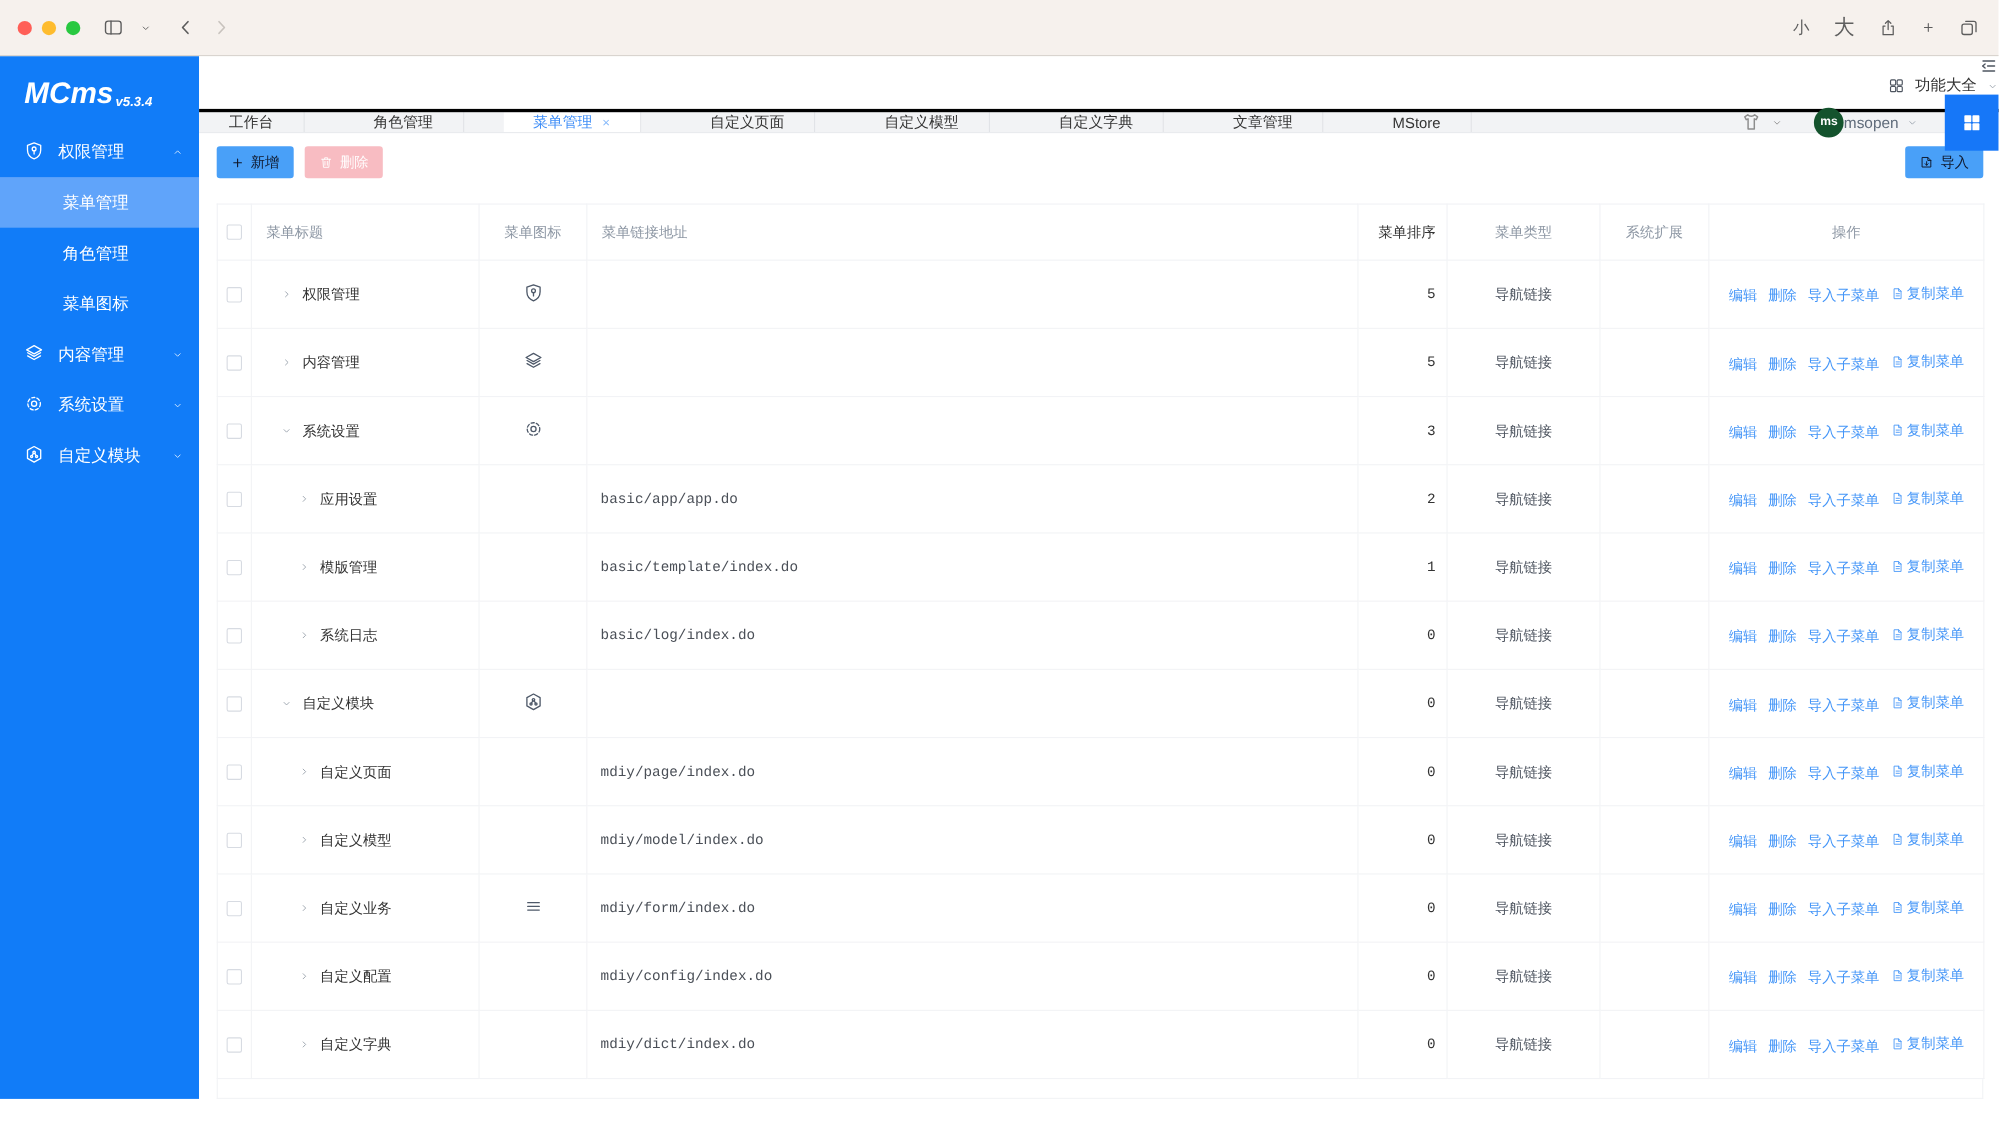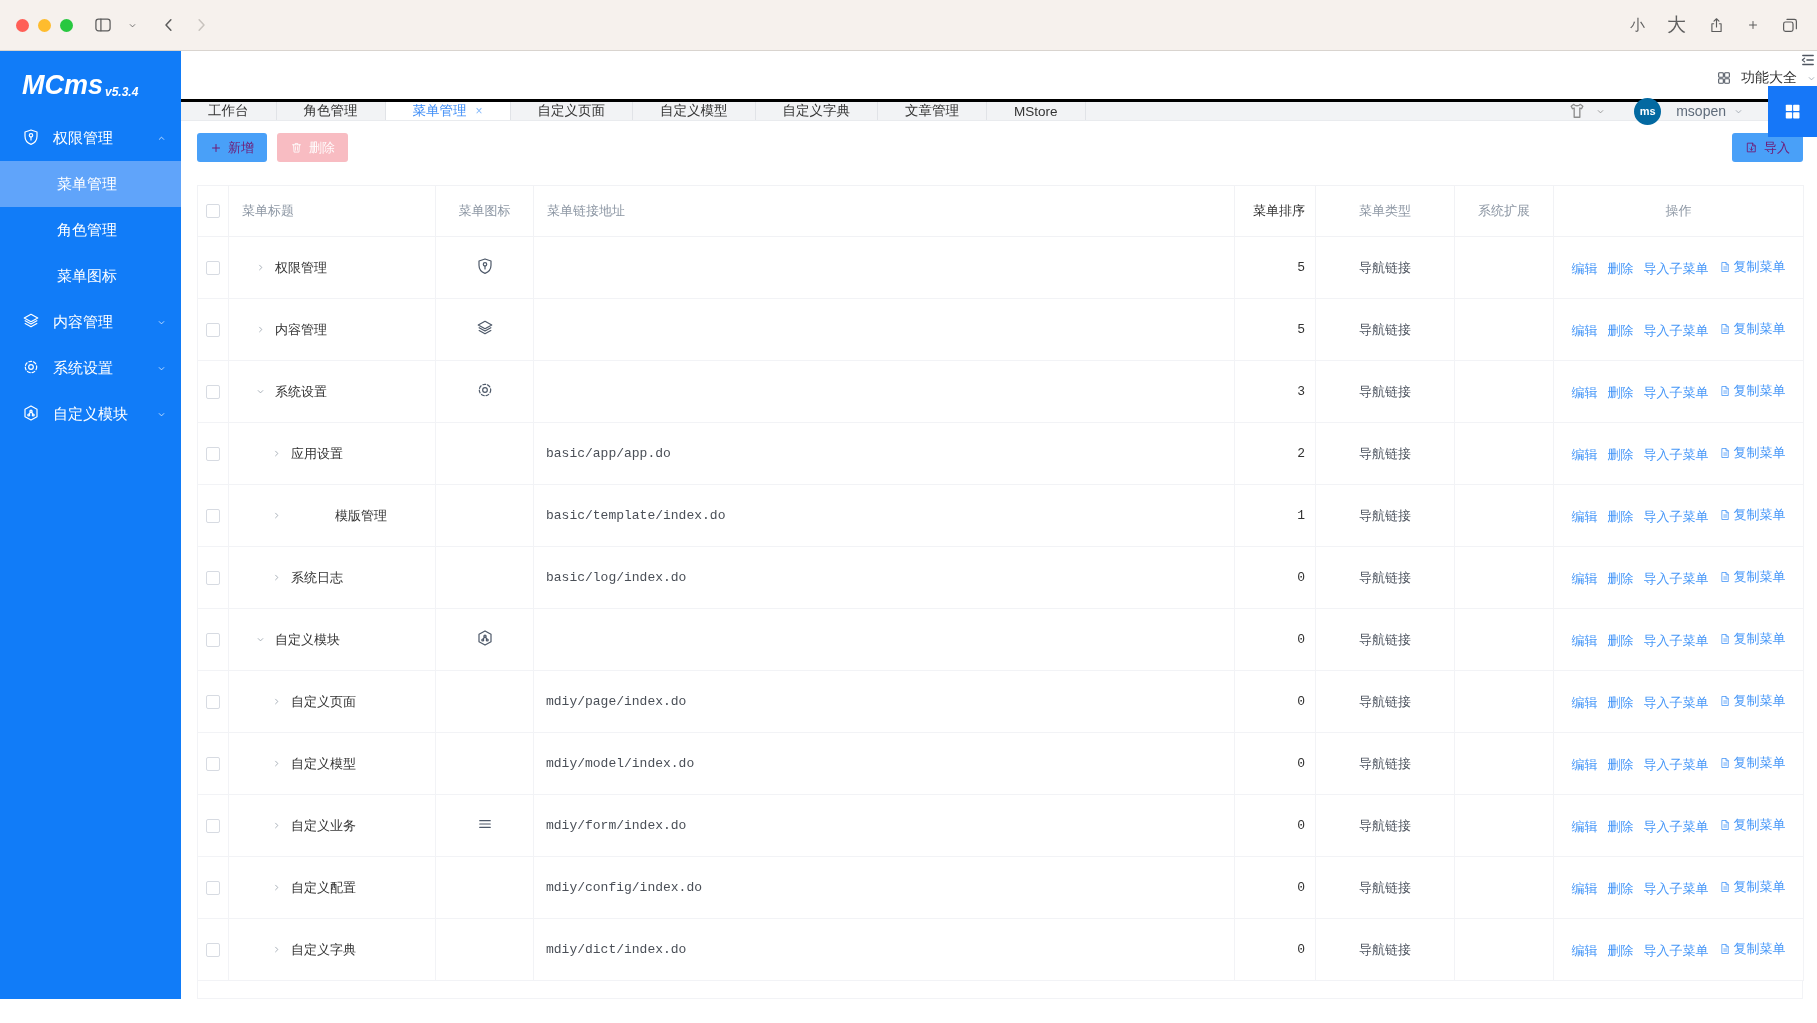--- a/index.html
+++ b/index.html
@@ -35,35 +35,35 @@
   .main { flex:1; display:flex; flex-direction:column; background:#fff; min-width:0; }
 
   
   .hdr { height:51px; display:flex; align-items:flex-end; border-bottom:3px solid #000000; position:relative;flex-direction:column; }
   .collapse-btn { margin-left:22px; color:#4e5560; }
   .hdr-divider { width:1px; height:51px; background:#f0f0f0; margin:0 18px 0 16px; }
   .appmenu { display:flex; align-items:center; gap:9px; font-size:14px; color:#333; cursor:pointer; }
   .appmenu .caret { color:#9aa3ad; }
   .hdr-right { margin-left:auto; display:flex; align-items:center; height:100%; }
   .theme-group { display:flex; align-items:center; gap:8px; color:#8d8d8d; margin-right:28px; }
-  .avatar { width:27px; height:27px; border-radius:50%; background:#0369a1; color:#fff; font-size:11px; font-weight:bold; display:flex; align-items:center; justify-content:center; margin-right:15px; }
+  .avatar { width:27px; height:27px; border-radius:50%; background:#14532d; color:#fff; font-size:11px; font-weight:bold; display:flex; align-items:center; justify-content:center; margin-right:0; }
   .username { font-size:14px; color:#5f6b7a; margin-right:7px; }
   .user-caret { color:#9aa3ad; margin-right:24px; }
   .corner-btn { width:49px; height:51px; background:#1677f8; display:flex; align-items:center; justify-content:center; cursor:pointer; }
 
   
-  .tabbar { height:40px; background:#f2f3f5; border-bottom:1px solid #e9ebee; display:flex; align-items:stretch; }
+  .tabbar { height:40px; background:#f2f3f5; border-bottom:1px solid #e9ebee; display:flex; align-items:stretch;gap:36px; }
   .tab { padding:0 27px; display:flex; align-items:center; font-size:13.5px; color:#333; border-right:1px solid #e1e3e7; cursor:pointer; white-space:nowrap; }
   .tab.active { background:#fff; color:#3f8ef7; }
   .tab .close { margin-left:9px; color:#85b9fa; font-size:12px; }
   .tab-refresh { margin-left:auto; width:42px; border-left:1px solid #e1e3e7; display:flex; align-items:center; justify-content:center; color:#9aa0a8; cursor:pointer; }
 
   
   .toolbar { display:flex; align-items:center; padding:12px 14px 11px 16px; }
-  .btn { height:29px; border:none; border-radius:3px; font-size:13px; display:inline-flex; align-items:center; gap:6px; padding:0 13px; color:#701a75; cursor:pointer; font-family:inherit; }
+  .btn { height:29px; border:none; border-radius:3px; font-size:13px; display:inline-flex; align-items:center; gap:6px; padding:0 13px; color:#0f172a; cursor:pointer; font-family:inherit; }
   .btn-add { background:#49a0f8; }
   .btn-del { background:#f8bcc2; color:rgba(255,255,255,.95); margin-left:10px; cursor:not-allowed; }
   .btn-import { margin-left:auto; background:#49a0f8; }
 
   
   .table-wrap { margin:12px 14px 0 16px; }
   table { width:100%; border-collapse:collapse; table-layout:fixed;font-family:Liberation Mono, monospace; }
   th { height:51px; font-weight:400; color:#8d97a4; font-size:13px; border:1px solid #f1f2f5; }
   td { height:61px; border:1px solid #f2f3f6; font-size:13px; color:#333; }
   col.w-check{width:31px;} col.w-title{width:207px;} col.w-icon{width:98px;} col.w-link{width:701px;}
@@ -501,21 +501,21 @@
                       <path d="M6.5 3 H14 L18.5 7.5 V21 H6.5 Z"></path>
                       <path d="M14 3 V7.5 H18.5"></path>
                       <path d="M9.5 12 H15.5 M9.5 16 H15.5"></path>
                     </svg>
                   </span>复制菜单</a></td>
   </tr>
 
   <tr>
     <td class="c-check"><span class="checkbox"></span></td>
     <td class="title-cell">
-      <span class="c-title" style="padding-left: 42px; gap: 44px;">
+      <span class="c-title" style="padding-left: 42px;">
         <span class="tree-arrow">
                     <svg width="11" height="11" viewBox="0 0 24 24" fill="none" stroke="currentColor" stroke-width="1.8" stroke-linecap="round" stroke-linejoin="round">
                       <path d="M10 7 15 12 10 17"></path>
                     </svg>
                   </span>
         <span class="row-title">模版管理</span>
       </span>
     </td>
     <td class="c-icon"><span class="ri"></span></td>
     <td class="c-link">basic/template/index.do</td>

